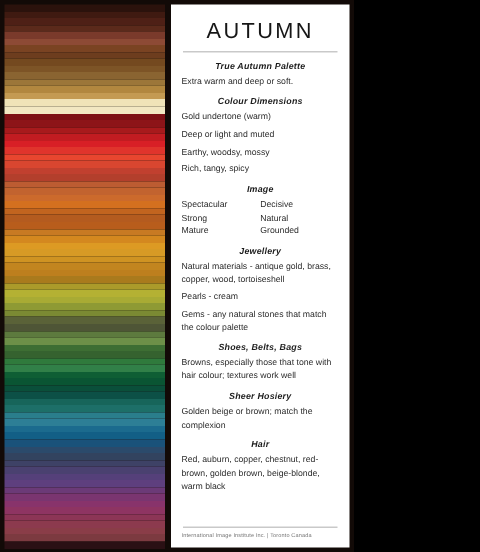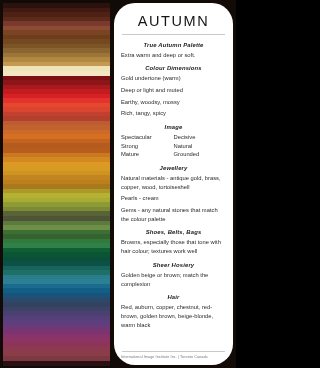--- a/index.html
+++ b/index.html
@@ -31,21 +31,20 @@
   
   #panel{
     flex:1 1 auto;
     margin-left:4px;
     background:#ffffff;
     box-sizing:border-box;
     padding:7px 7px 4px 7px;
     display:flex;
     flex-direction:column;
     overflow:hidden;
-    border-radius:21px;
   }
   #title{
     text-align:center;
     font-size:14.5px;
     letter-spacing:1.6px;
     color:#161616;
     font-weight:400;
     padding:4px 0 5px 0;
     line-height:1;
   }

